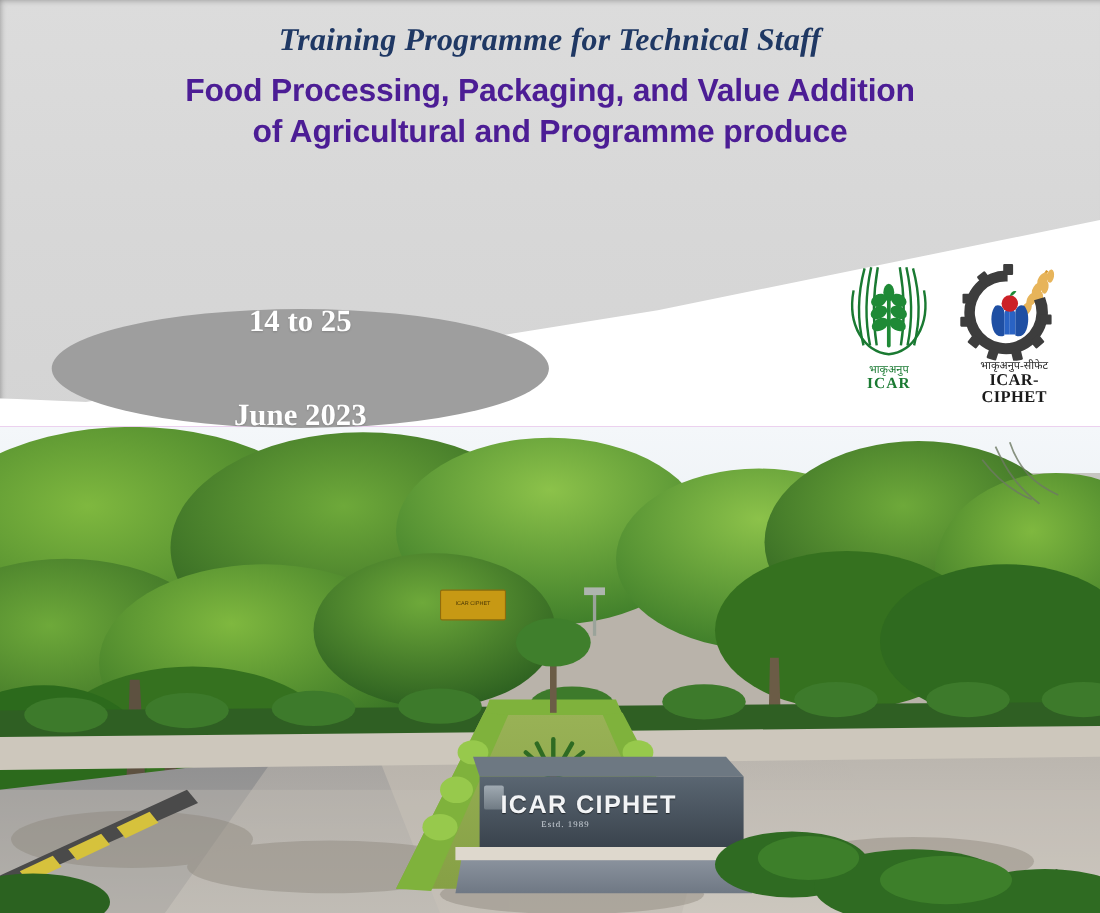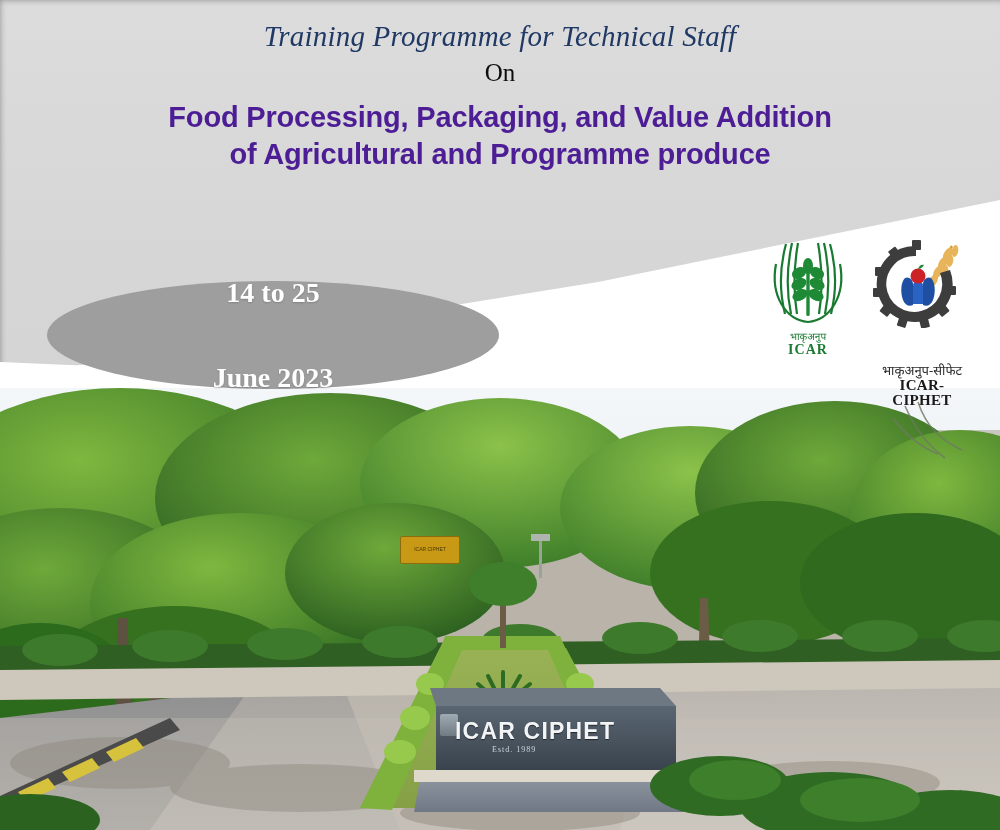--- a/index.html
+++ b/index.html
@@ -37,21 +37,21 @@
     clip-path:polygon(0 362px, 232px 372px, 140px 388px, 0 388px);
   }
 
   
   .titles{
     position:absolute;left:0;top:0;width:1000px;
     text-align:center;z-index:6;
   }
   .t-line1{
     font-family:"Liberation Serif",serif;
-    font-weight:normal;font-style:italic;
+    font-weight:bold;font-style:italic;
     font-size:29px;color:#1f3864;
     letter-spacing:.2px;
     margin-top:20px;
   }
   .t-line2{
     font-family:"Liberation Serif",serif;
     font-size:25px;color:#0d0d0d;
     margin-top:6px;
   }
   .t-main{
@@ -88,21 +88,21 @@
   .logo-icar{width:96px;}
   .logo-ciphet{width:100px;}
   .logo svg{display:block;}
   .logo-cap{
     text-align:center;font-family:"Liberation Serif",serif;
     color:#1a7a32;line-height:1.05;
   }
   .cap-hi{font-size:10px;}
   .cap-en{font-size:14px;font-weight:bold;letter-spacing:1px;}
   .logo-ciphet .logo-cap{color:#1a1a1a;}
-  .logo-ciphet .cap-hi{font-size:13px;color:#2b2b2b;margin-top:36px;}
+  .logo-ciphet .cap-hi{font-size:10px;color:#2b2b2b;}
   .logo-ciphet .cap-en{font-size:15px;letter-spacing:.3px;}
 
   
   .photo{
     position:absolute;left:0;top:388px;width:1000px;height:442px;
     overflow:hidden;background:#a21caf;
   }
   .photo svg{display:block;width:1000px;height:442px;}
 
   .sign-text{
@@ -143,21 +143,20 @@
 
 <div id="poster">
 
   <div class="top-panel">
     <div class="wedge-right"></div>
     <div class="wedge-left"></div>
   </div>
 
   <div class="titles">
     <div class="t-line1">Training Programme for Technical Staff</div>
-    <div class="t-line2">On</div>
     <div class="t-main">
       <div>Food Processing, Packaging, and Value Addition</div>
       <div>of Agricultural and Programme produce</div>
     </div>
   </div>
 
   <div class="date-oval">
     <div>14 to 25</div>
     <div>June 2023</div>
   </div>

